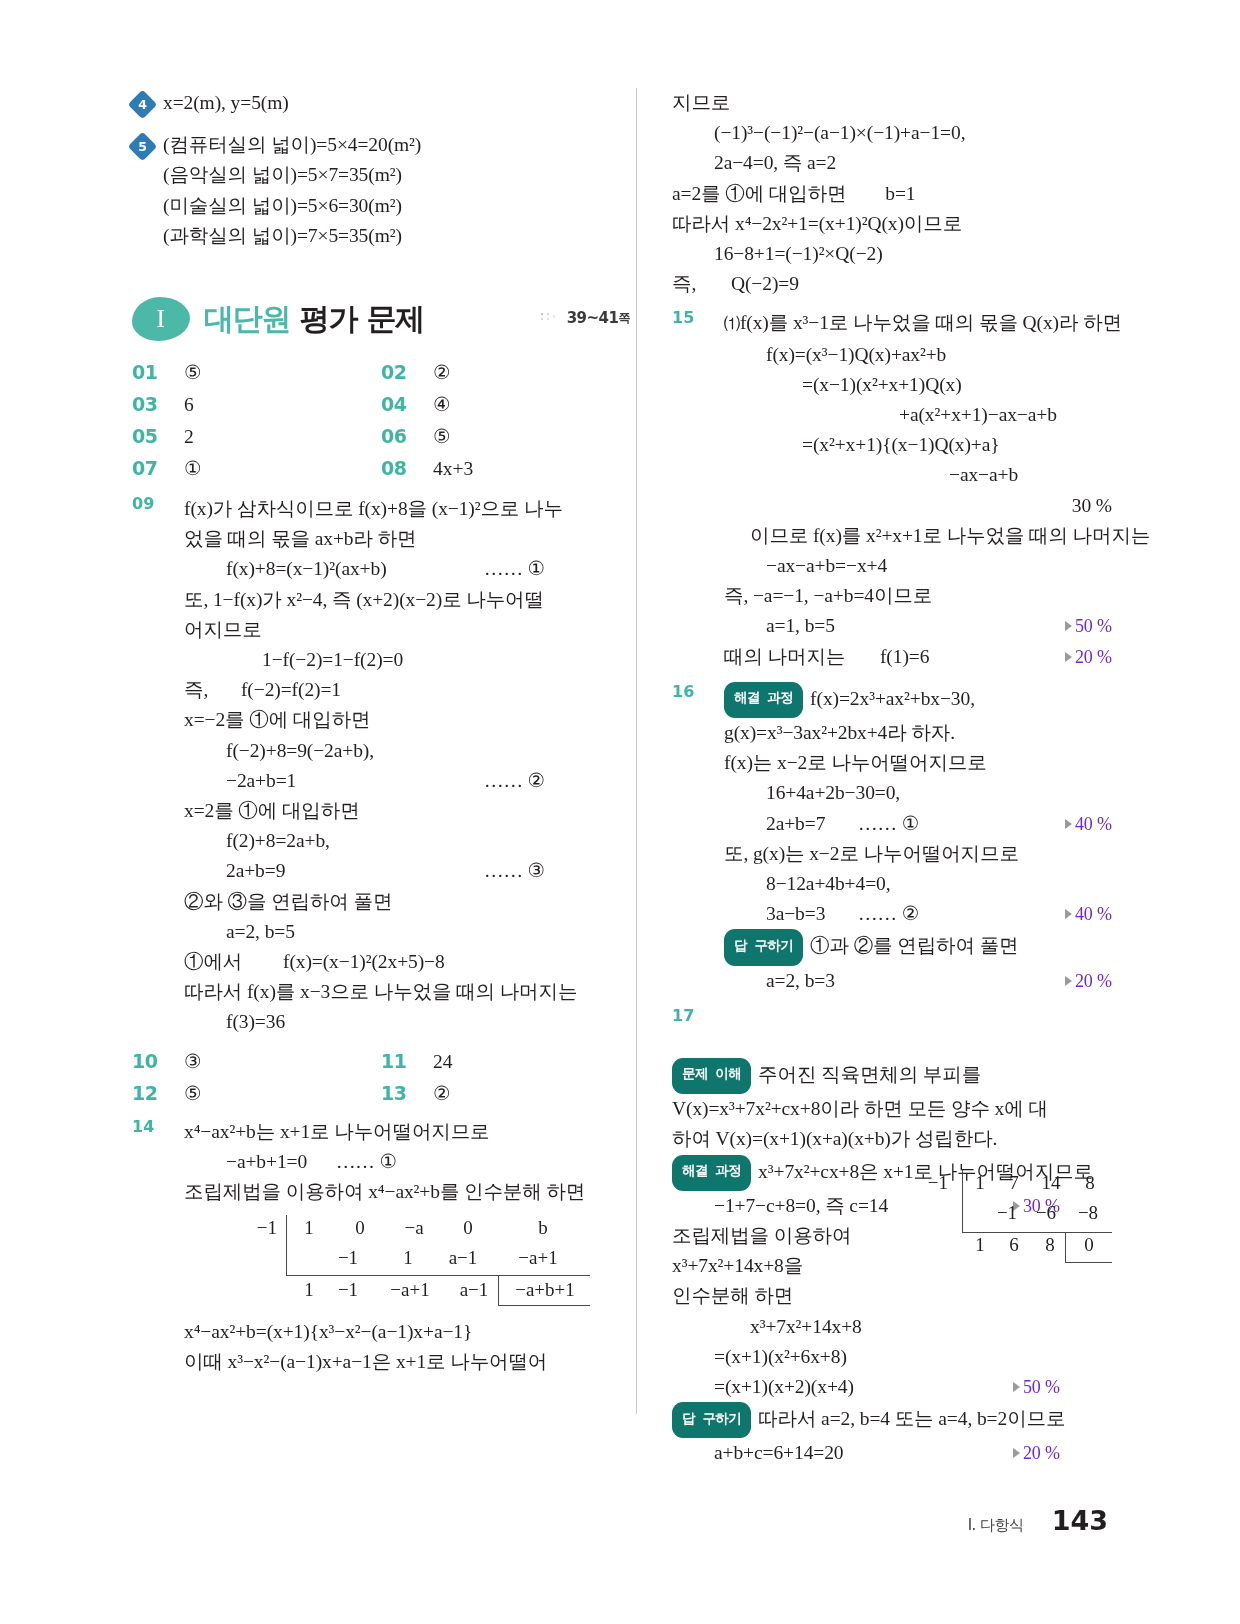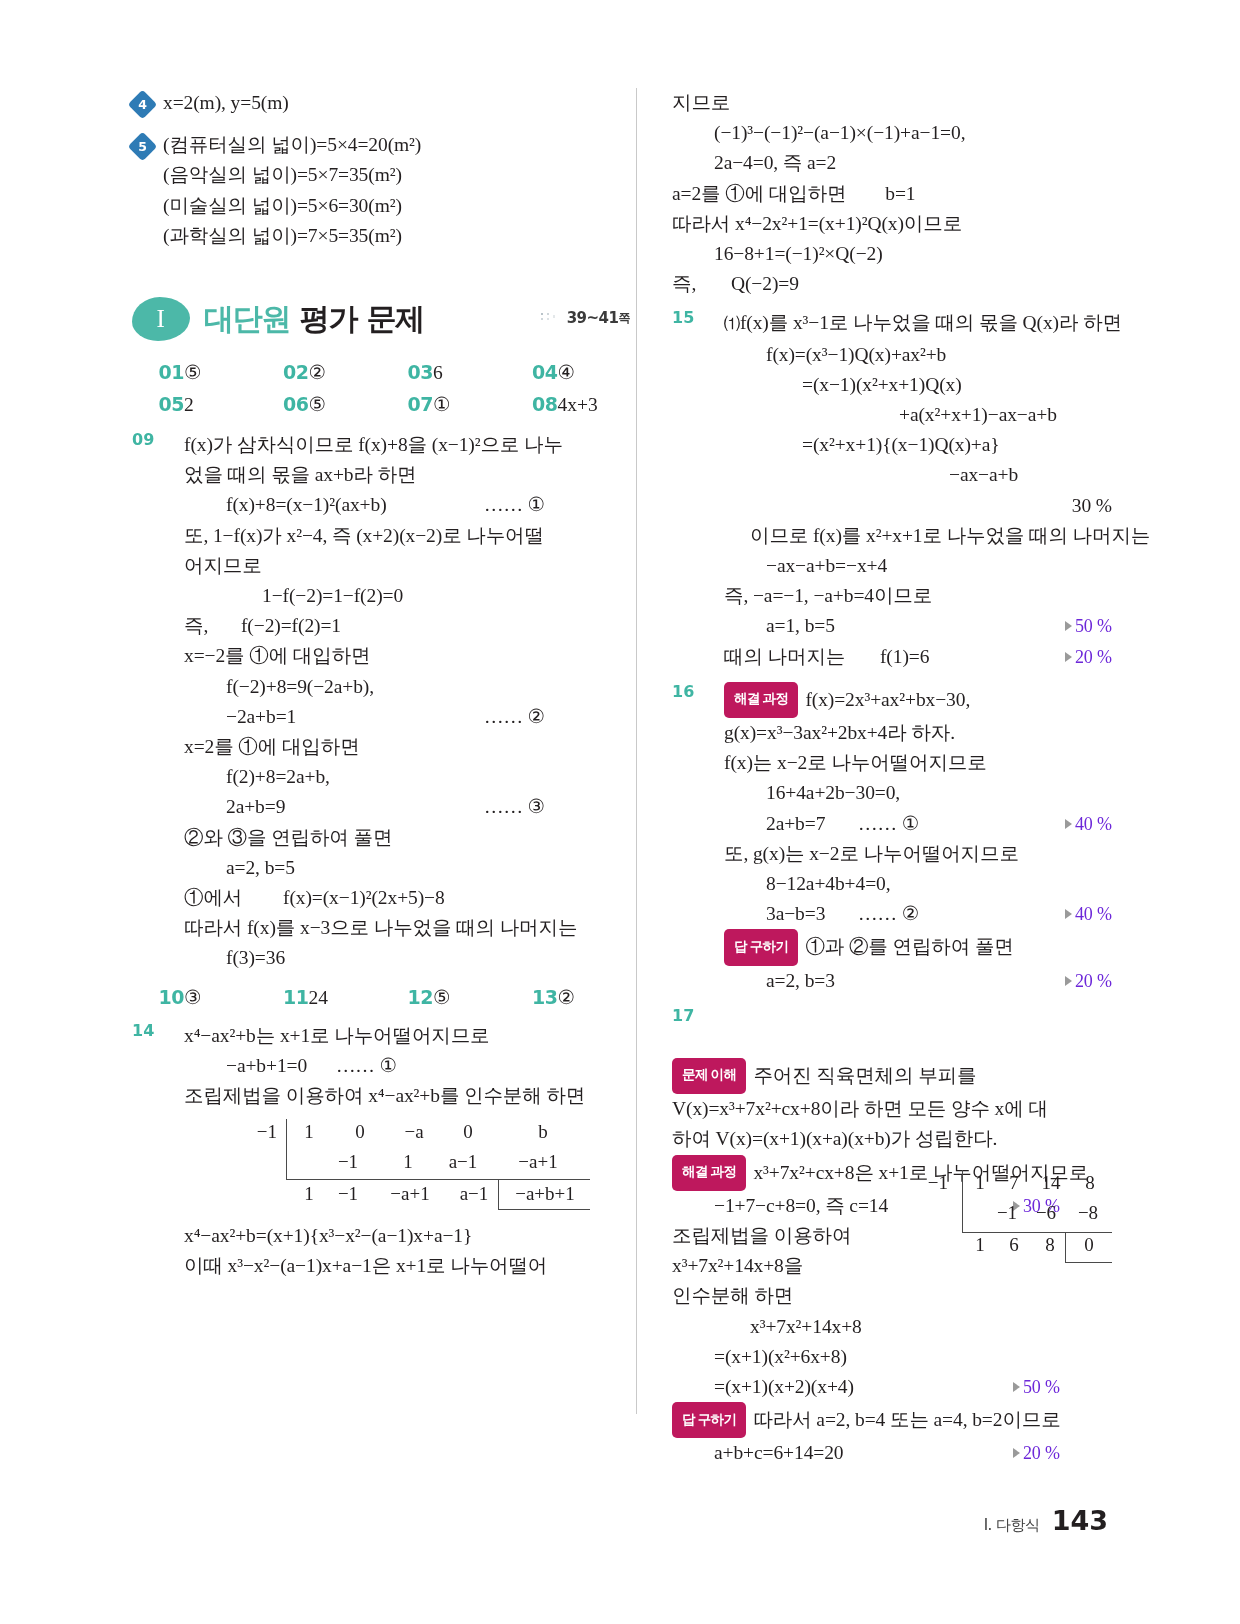--- a/index.html
+++ b/index.html
@@ -98,21 +98,21 @@
     background:
       radial-gradient(circle 1.4px at 3px 3px,  #b9c3c9 99%, transparent 100%),
       radial-gradient(circle 1.4px at 9px 3px,  #cfd6da 99%, transparent 100%),
       radial-gradient(circle 1.4px at 3px 8px,  #cfd6da 99%, transparent 100%),
       radial-gradient(circle 1.4px at 9px 8px,  #dde2e5 99%, transparent 100%),
       radial-gradient(circle 1.4px at 15px 5.5px,#e4e8ea 99%, transparent 100%);
   }
   .pageref .zzok { font-size:12px; }
 
   
-  .ansgrid { display:grid; grid-template-columns:1fr 1fr 1fr 1fr; row-gap:9px;text-align:right; }
+  .ansgrid { display:grid; grid-template-columns:1fr 1fr; row-gap:9px; }
   .anscell { display:flex; align-items:baseline; }
   .qno {
     font-family:"DejaVu Sans", sans-serif;
     font-weight:700; font-size:19px;
     color:#3fb5a3;
     width:52px; flex:0 0 52px;
     letter-spacing:-0.5px;
   }
   .ansval { font-family:"Liberation Serif", serif; font-size:19.5px; }
 
@@ -170,36 +170,36 @@
     border-left:7px solid #9a9a9a;
     border-top:5px solid transparent;
     border-bottom:5px solid transparent;
     vertical-align:1px;
   }
   .score-line { text-align:right; padding-right:0px; }
 
   
   .badge {
     display:inline-block;
-    background:#be185d;
+    background:#0f766e;
     color:#ffffff;
-    font-family:Liberation Serif, serif;
+    font-family:Liberation Mono, monospace;
     font-size:13.5px;
     font-weight:700;
     letter-spacing:-0.6px;
     padding:2.5px 10px 3.5px;
-    border-radius:5px;
+    border-radius:11px;
     vertical-align:2px;
     margin-right:7px;
   }
 
   
   .footer {
     position:absolute; right:132px; bottom:88px;
-    display:flex; align-items:baseline;
+    display:flex; align-items:baseline;gap:16px;
   }
   .footer .chap {
     font-family:"DejaVu Sans", sans-serif;
     font-size:15px; color:#3b3b3b;
     letter-spacing:-0.5px; margin-right:12px;
   }
   .footer .pnum {
     font-family:"DejaVu Sans", sans-serif;
     font-size:27px; font-weight:700; color:#231f20;
   }

